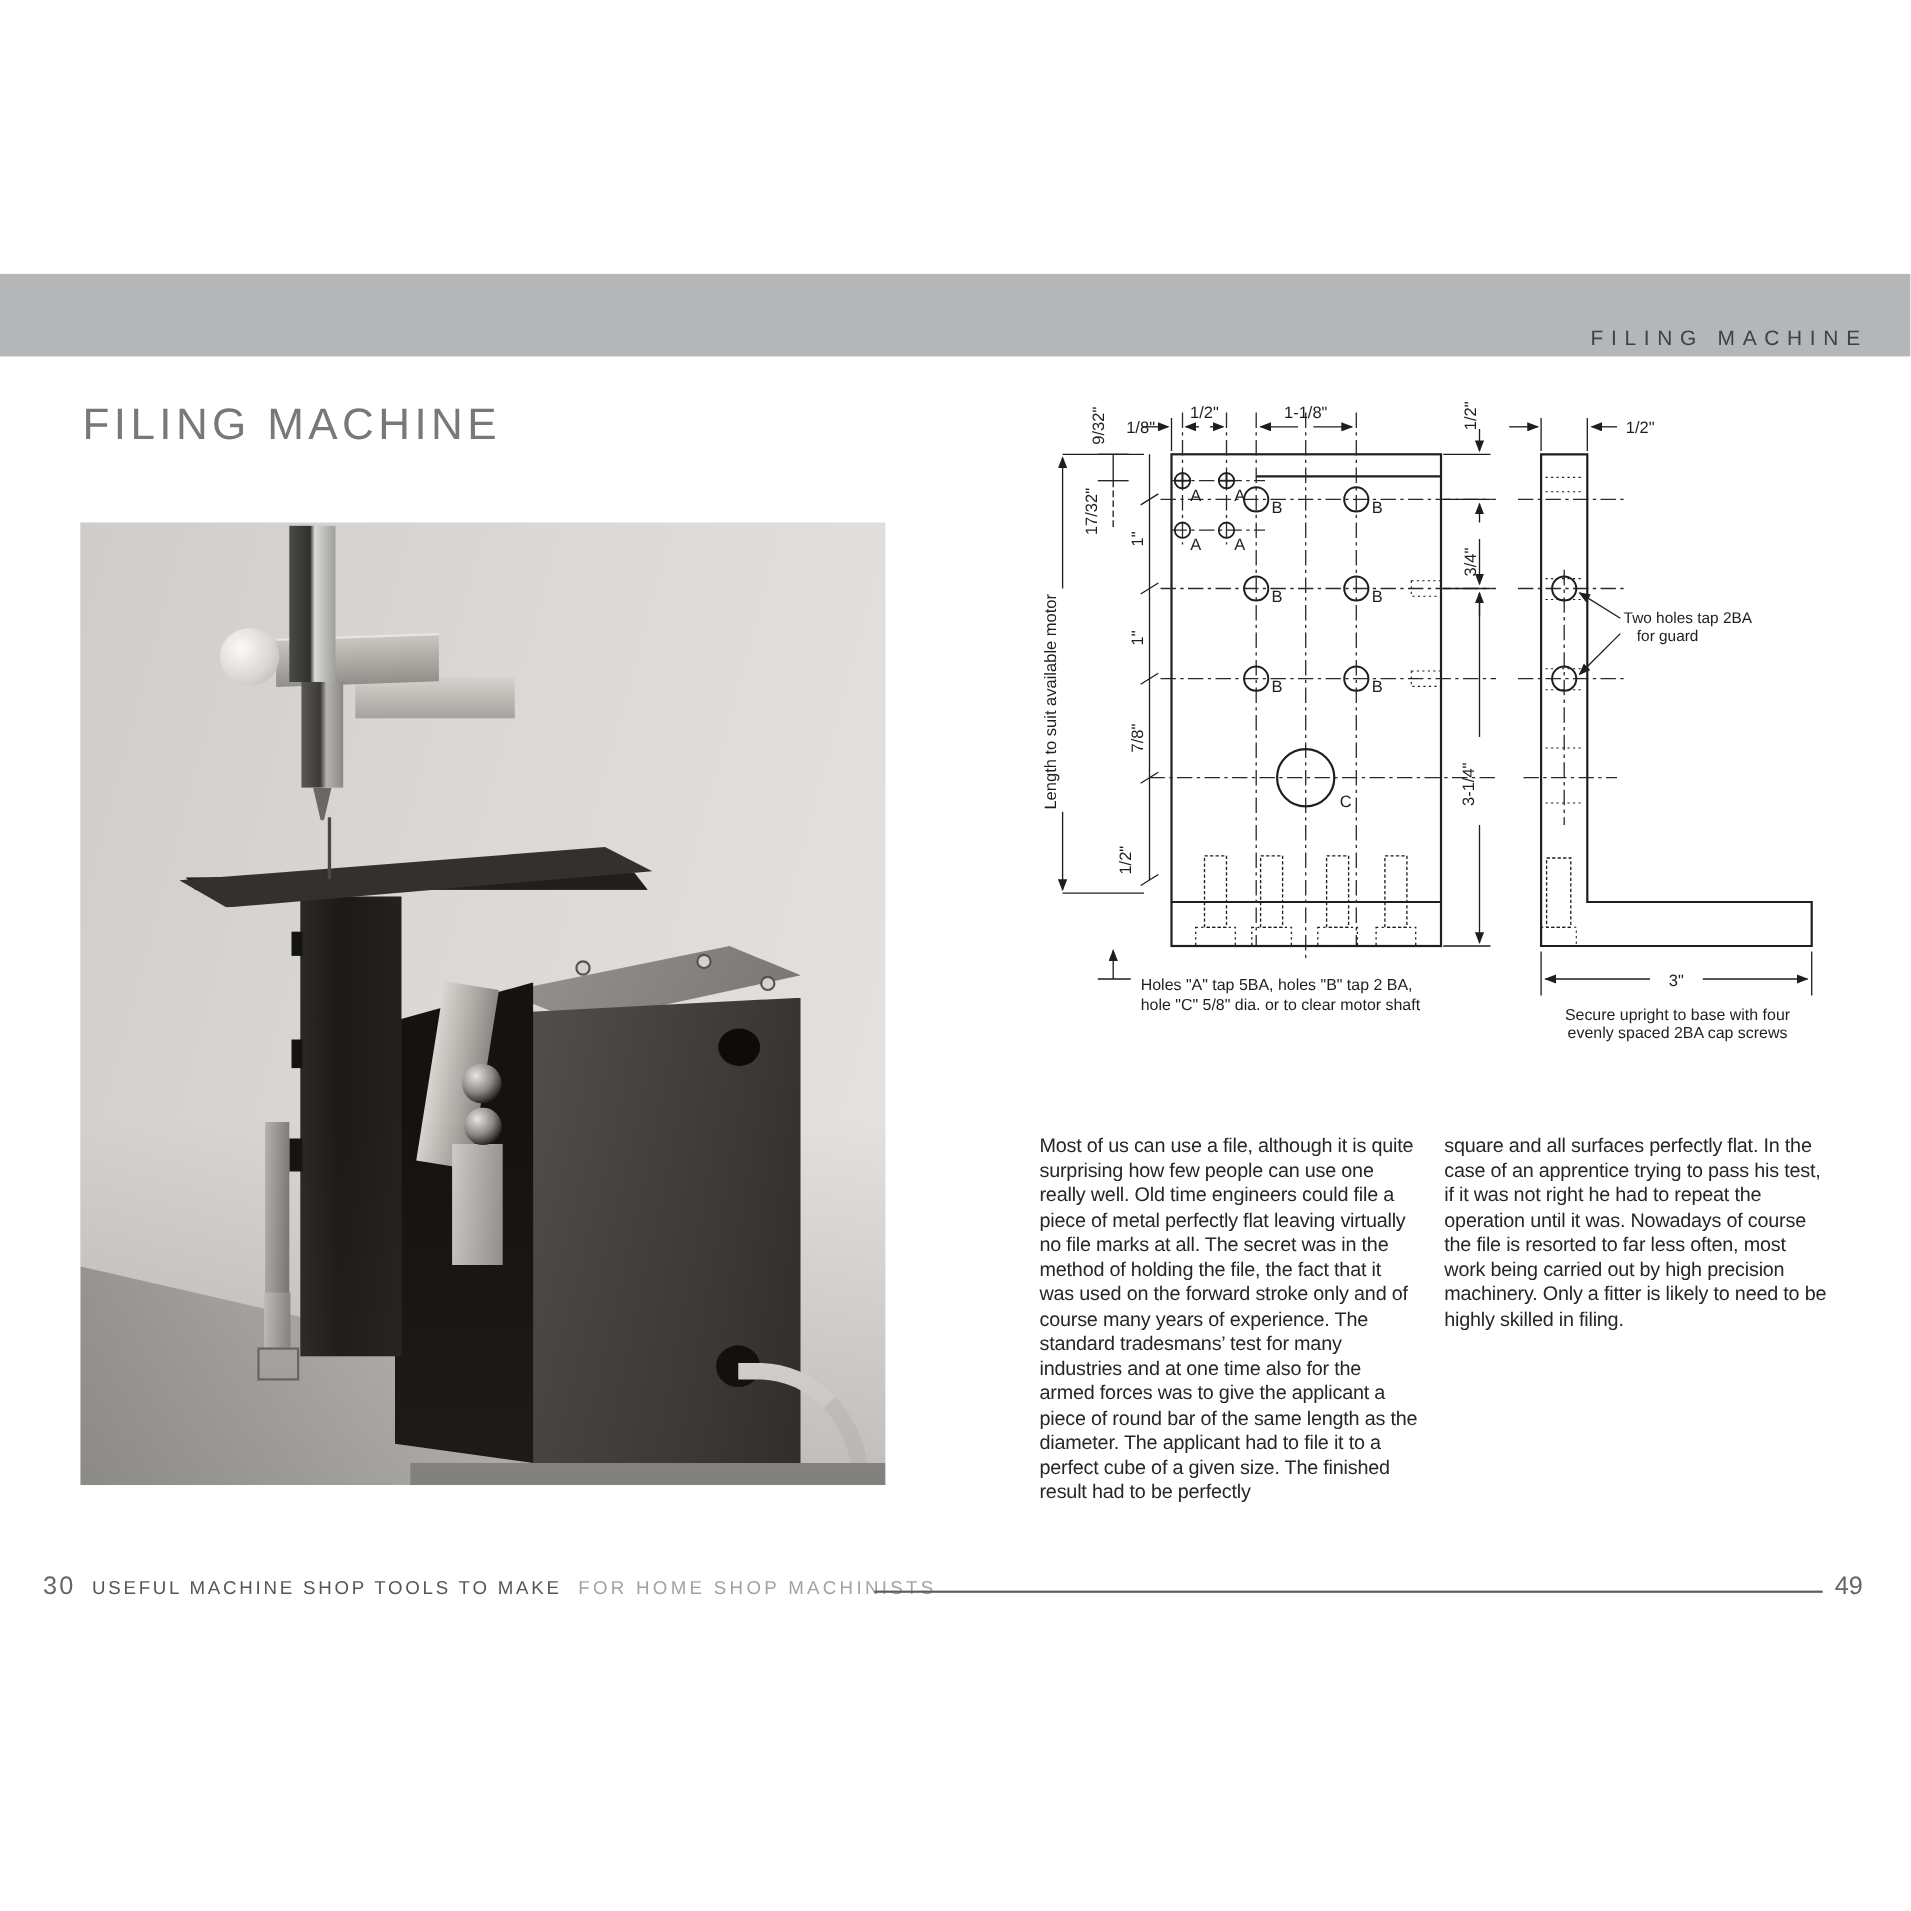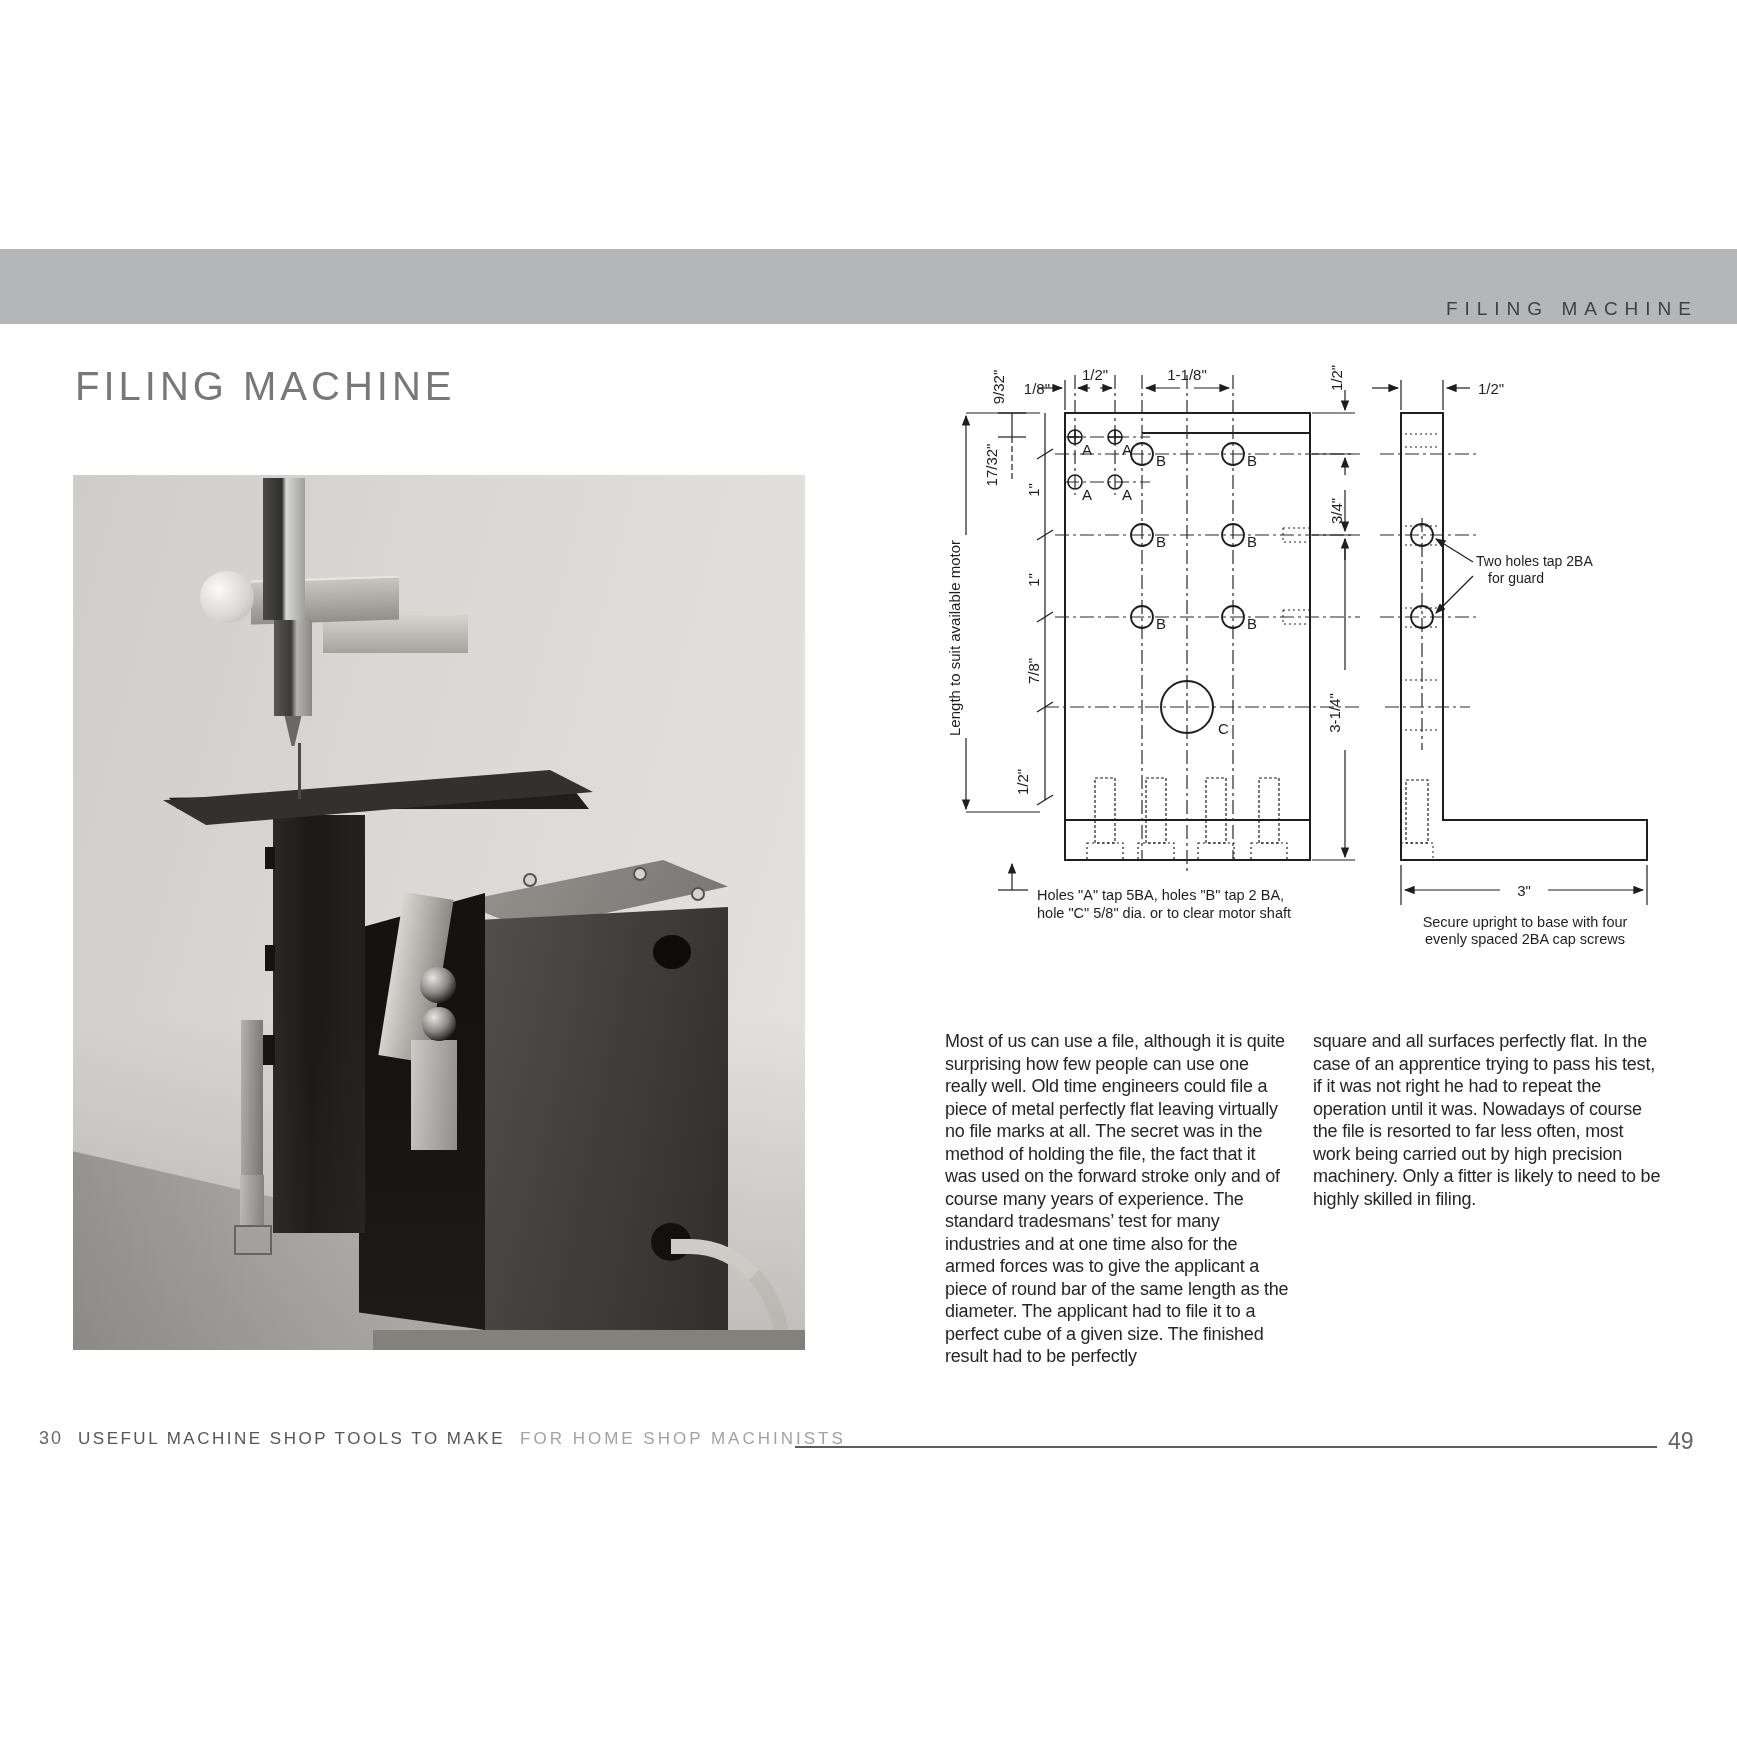--- a/index.html
+++ b/index.html
@@ -82,21 +82,21 @@
 
   
   .article{position:absolute;left:945px;top:1030px;width:720px;font-size:18px;
      line-height:22.5px;letter-spacing:-0.2px;color:#262626;}
   .col1{position:absolute;left:0;top:0;width:345px;}
   .col2{position:absolute;left:368px;top:0;width:350px;}
   .col2 p{margin:0 0 22.5px 0;}
 
   
   .footer-row{position:absolute;left:39px;top:1428px;display:flex;align-items:baseline;gap:15px;}
-  .pg-left{font-size:18px;color:#63666a;letter-spacing:2px;}
+  .pg-left{font-size:23px;color:#63666a;letter-spacing:2px;}
   .book-title{font-size:17px;font-weight:normal;color:#54575a;letter-spacing:2.5px;}
   .book-subtitle{font-size:17px;color:#a0a3a6;letter-spacing:3px;text-align:center;}
   .footer-rule{position:absolute;left:795px;top:1446px;width:862px;height:2px;background:#5a5d60;}
   .pg-right{position:absolute;left:1668px;top:1428px;font-size:23px;color:#63666a;}
 </style>
 </head>
 <body>
 
 <div class="page">
 

